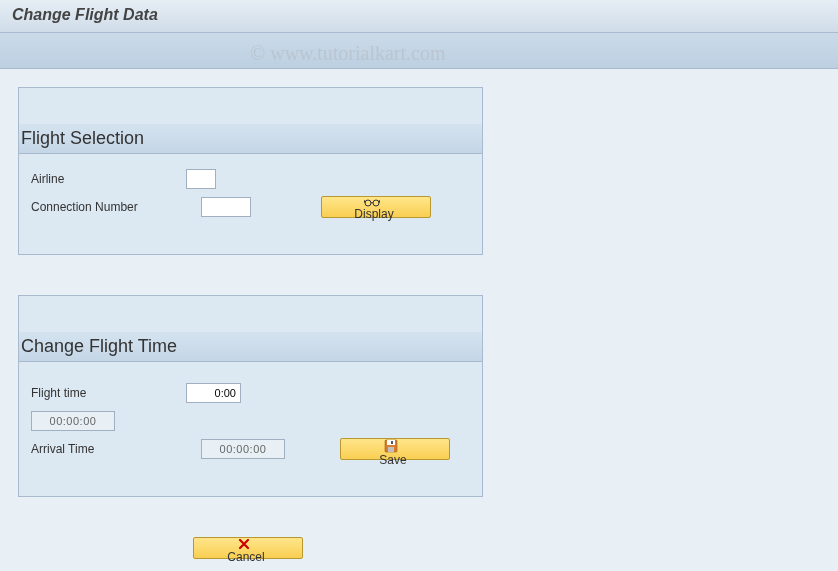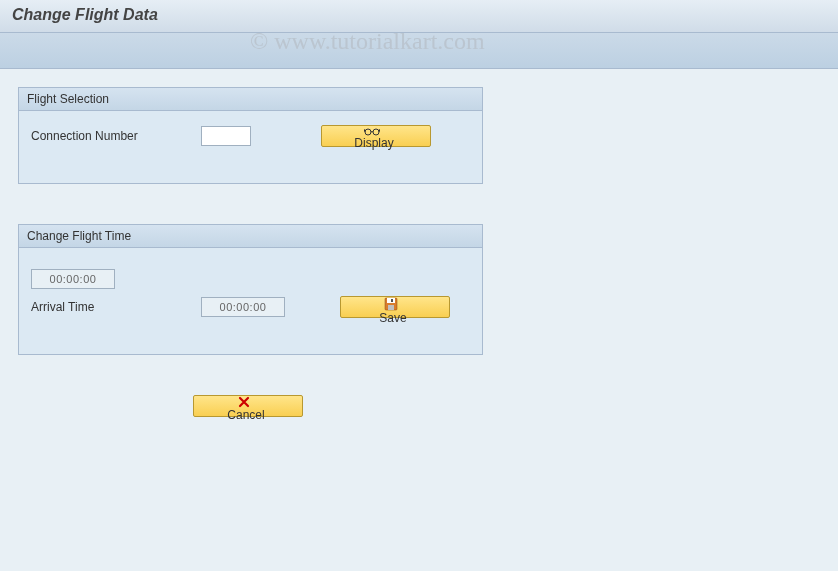--- a/index.html
+++ b/index.html
@@ -30,42 +30,43 @@
     }
     .toolbar-strip {
       background: linear-gradient(to bottom, #cbdae8, #bcd0e2);
       height: 36px;
       border-bottom: 1px solid #a8bacf;
       position: relative;
     }
     .watermark {
       position: absolute;
       left: 250px;
-      top: 28px;
-      font-size: 24px;
+      top: 42px;
+      font-size: 20px;
       color: rgba(185, 195, 205, 0.9);
       font-family: Georgia, serif;
       pointer-events: none;
       z-index: 10;
     }
     .content {
       padding: 18px;
     }
     .group-box {
       border: 1px solid #a8bacf;
       background: #dce9f3;
       margin-bottom: 40px;
       width: 465px;
     }
     .group-header {
       background: linear-gradient(to bottom, #d5e3f0, #c4d6e6);
       border-bottom: 1px solid #a8bacf;
-      padding: 4px 8px;
-      font-size: 12px;
-      color: #333;
+      padding: 4px 2px;
+      font-size: 18px;
+      color: #333;
+      margin-top: 36px;
     }
     .group-body {
       padding: 14px 12px 30px;
     }
     .form-row {
       display: flex;
       align-items: center;
       margin-bottom: 6px;
       height: 22px;
     }
@@ -136,20 +137,24 @@
 </div>
 <div class="toolbar-strip"></div>
 
 <div class="watermark">© www.tutorialkart.com</div>
 
 <div class="content">
 
   <div class="group-box">
     <div class="group-header">Flight Selection</div>
     <div class="group-body">
+      <div class="form-row">
+        <span class="form-label">Airline</span>
+        <input class="form-input input-airline" value="" style="">
+      </div>
       <div class="form-row row-with-button">
         <span class="form-label">Connection Number</span>
         <input class="form-input input-conn" value="" style="">
         <span class="row-button-slot" style="margin-left:55px;">
           <button class="sap-button">
             <span class="btn-icon">
               <svg width="16" height="10" viewBox="0 0 16 10">
                 <circle cx="4" cy="6" r="3" fill="none" stroke="#333" stroke-width="1"></circle>
                 <circle cx="12" cy="6" r="3" fill="none" stroke="#333" stroke-width="1"></circle>
                 <path d="M7 6 Q8 5 9 6" fill="none" stroke="#333" stroke-width="1"></path>
@@ -161,20 +166,24 @@
           </button>
         </span>
       </div>
     </div>
   </div>
 
   <div class="group-box">
     <div class="group-header">Change Flight Time</div>
     <div class="group-body" style="padding-top:20px;">
       <div class="form-row">
+        <span class="form-label">Flight time</span>
+        <input class="form-input input-time" value="0:00" style="">
+      </div>
+      <div class="form-row">
         <input class="form-input input-time-long input-ro" readonly="" value="00:00:00" style="">
       </div>
       <div class="form-row row-with-button">
         <span class="form-label">Arrival Time</span>
         <input class="form-input input-time-long input-ro" readonly="" value="00:00:00" style="">
         <span class="row-button-slot" style="margin-left:40px;">
           <button class="sap-button">
             <span class="btn-icon">
               <svg width="14" height="14" viewBox="0 0 14 14">
                 <rect x="1" y="1" width="12" height="12" rx="1" fill="#d97d2e" stroke="#8a4a10" stroke-width="0.5"></rect>

